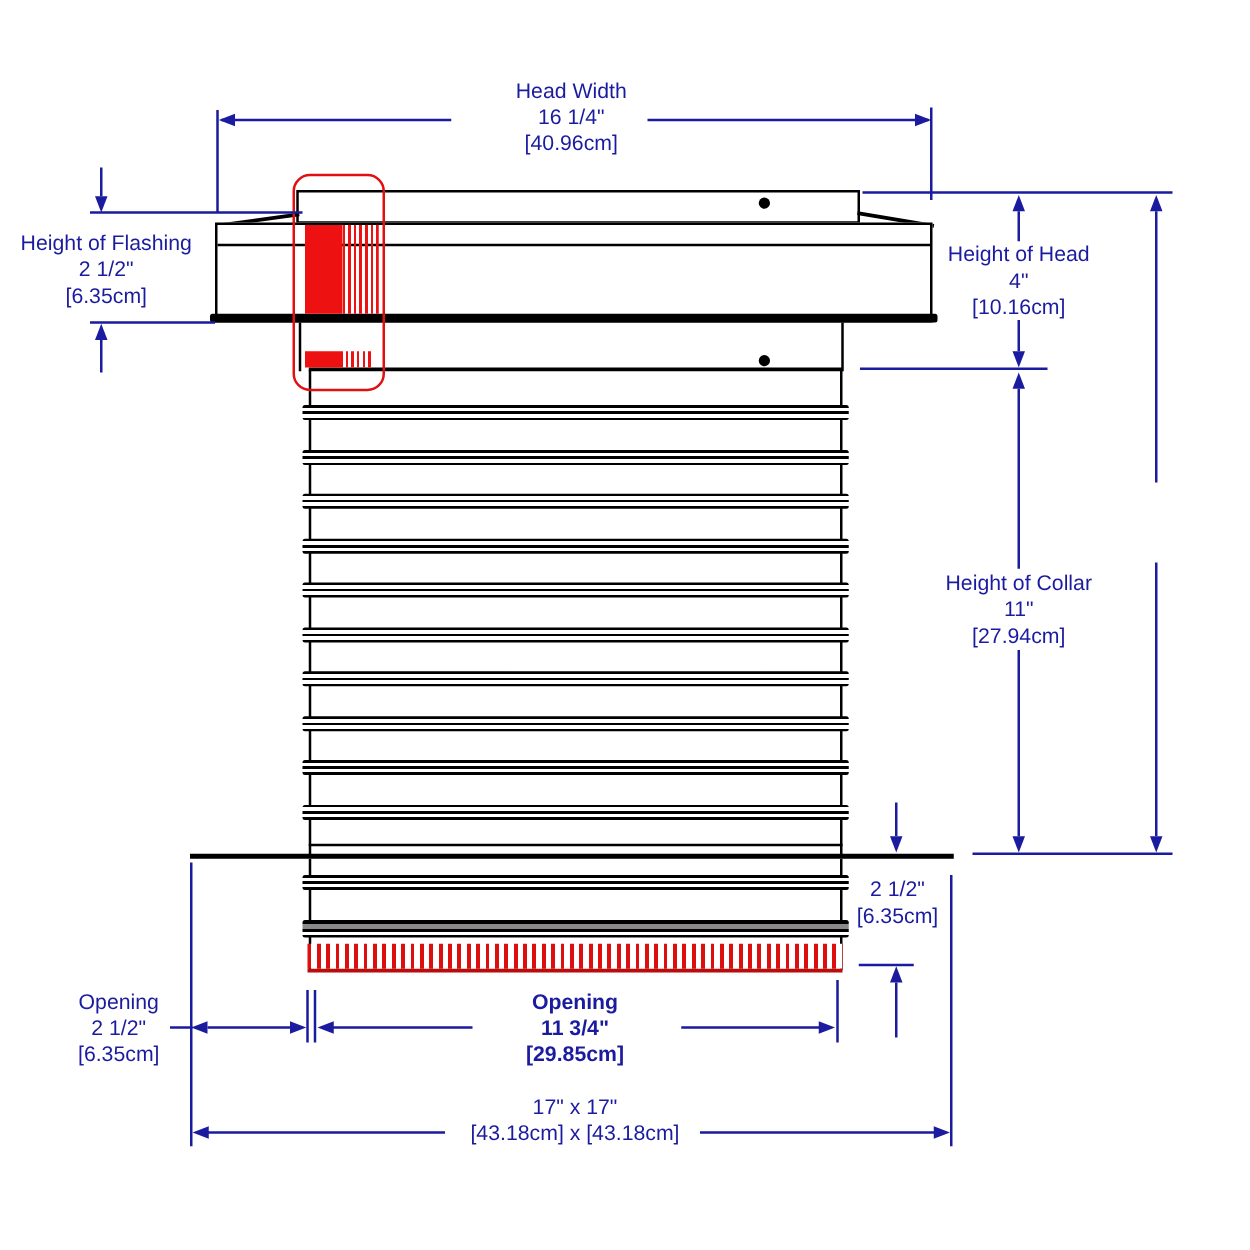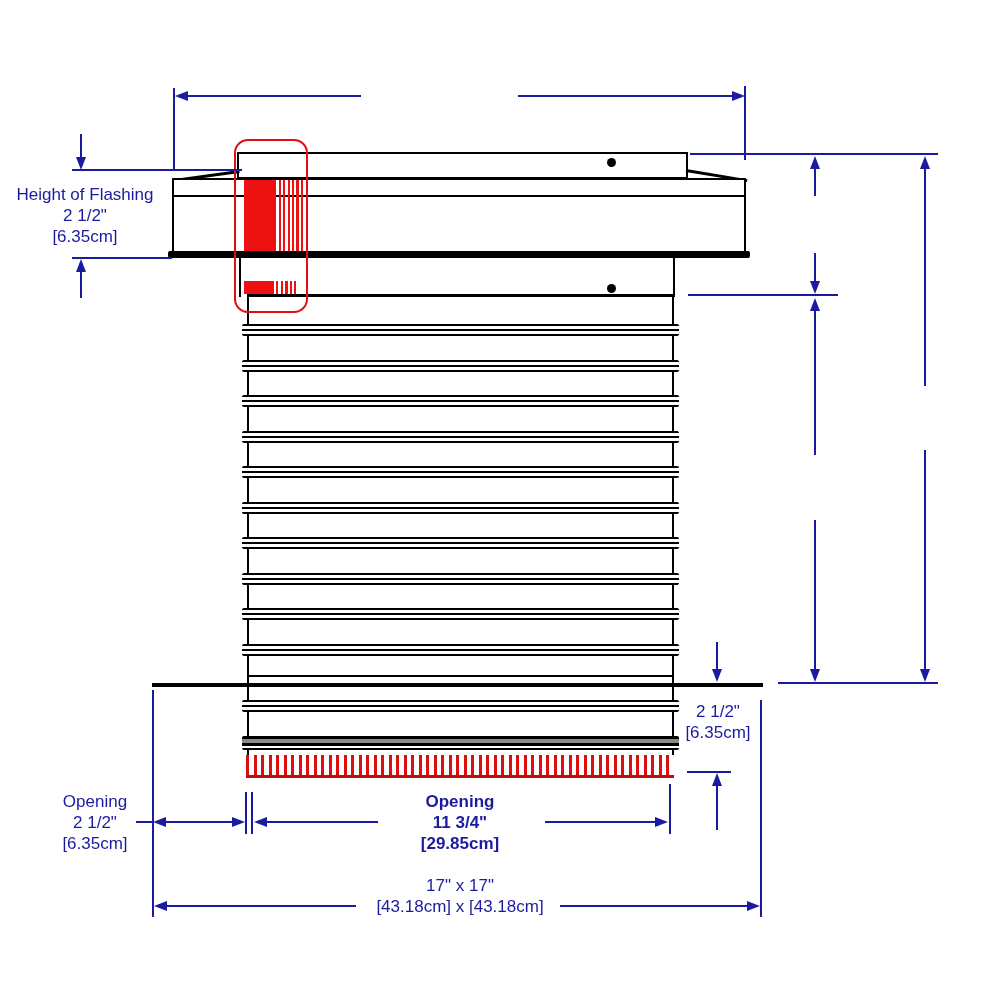--- a/index.html
+++ b/index.html
@@ -79,50 +79,65 @@
 
   <div class="red" style="left:246px;top:755px;width:428px;height:20px;border-bottom:3px solid #bb0b0b;
               background:repeating-linear-gradient(90deg,#dd0e0e 0 3px,#fff 3px 7.5px);"></div>
 
   <div class="ln b" style="left:173px;top:88px;width:2px;height:82px;"></div>
   <div class="ln b" style="left:744px;top:86px;width:2px;height:74px;"></div>
   <div class="ln b" style="left:177px;top:95px;width:184px;height:2px;"></div>
   <div class="ln b" style="left:518px;top:95px;width:225px;height:2px;"></div>
   <div class="ar l" style="left:175px;top:91px;"></div>
   <div class="ar r" style="left:732px;top:91px;"></div>
+  <div class="lbl" style="left:375px;top:62px;width:164px;">
+    <div><span>Head Width</span></div>
+    <div><span>16 1/4"</span></div>
+    <div><span>[40.96cm]</span></div>
+  </div>
 
   <div class="ln b" style="left:72px;top:169px;width:170px;height:2px;"></div>
   <div class="ln b" style="left:72px;top:257px;width:100px;height:2px;"></div>
   <div class="ln b" style="left:80px;top:134px;width:2px;height:23px;"></div>
   <div class="ar d" style="left:76px;top:157px;"></div>
   <div class="ln b" style="left:80px;top:272px;width:2px;height:26px;"></div>
   <div class="ar u" style="left:76px;top:259px;"></div>
   <div class="lbl" style="left:5px;top:184px;width:160px;">
     <div><span>Height of Flashing</span></div>
     <div><span>2 1/2"</span></div>
     <div><span>[6.35cm]</span></div>
   </div>
 
   <div class="ln b" style="left:690px;top:153px;width:248px;height:2px;"></div>
   <div class="ln b" style="left:688px;top:294px;width:150px;height:2px;"></div>
   <div class="ar u" style="left:810px;top:156px;"></div>
   <div class="ln b" style="left:814px;top:169px;width:2px;height:27px;"></div>
   <div class="ln b" style="left:814px;top:253px;width:2px;height:28px;"></div>
   <div class="ar d" style="left:810px;top:281px;"></div>
+  <div class="lbl" style="left:745px;top:193px;width:140px;">
+    <div><span>Height of Head</span></div>
+    <div><span>4"</span></div>
+    <div><span>[10.16cm]</span></div>
+  </div>
 
   <div class="ar u" style="left:920px;top:156px;"></div>
   <div class="ln b" style="left:924px;top:169px;width:2px;height:217px;"></div>
   <div class="ln b" style="left:924px;top:450px;width:2px;height:219px;"></div>
   <div class="ar d" style="left:920px;top:669px;"></div>
   <div class="ln b" style="left:778px;top:682px;width:160px;height:2px;"></div>
 
   <div class="ar u" style="left:810px;top:298px;"></div>
   <div class="ln b" style="left:814px;top:311px;width:2px;height:144px;"></div>
   <div class="ln b" style="left:814px;top:520px;width:2px;height:149px;"></div>
   <div class="ar d" style="left:810px;top:669px;"></div>
+  <div class="lbl" style="left:745px;top:456px;width:140px;">
+    <div><span>Height of Collar</span></div>
+    <div><span>11"</span></div>
+    <div><span>[27.94cm]</span></div>
+  </div>
 
   <div class="ln b" style="left:716px;top:642px;width:2px;height:27px;"></div>
   <div class="ar d" style="left:712px;top:669px;"></div>
   <div class="ln b" style="left:687px;top:771px;width:44px;height:2px;"></div>
   <div class="ar u" style="left:712px;top:773px;"></div>
   <div class="ln b" style="left:716px;top:786px;width:2px;height:44px;"></div>
   <div class="lbl" style="left:668px;top:701px;width:100px;">
     <div><span>2 1/2"</span></div>
     <div><span>[6.35cm]</span></div>
   </div>

